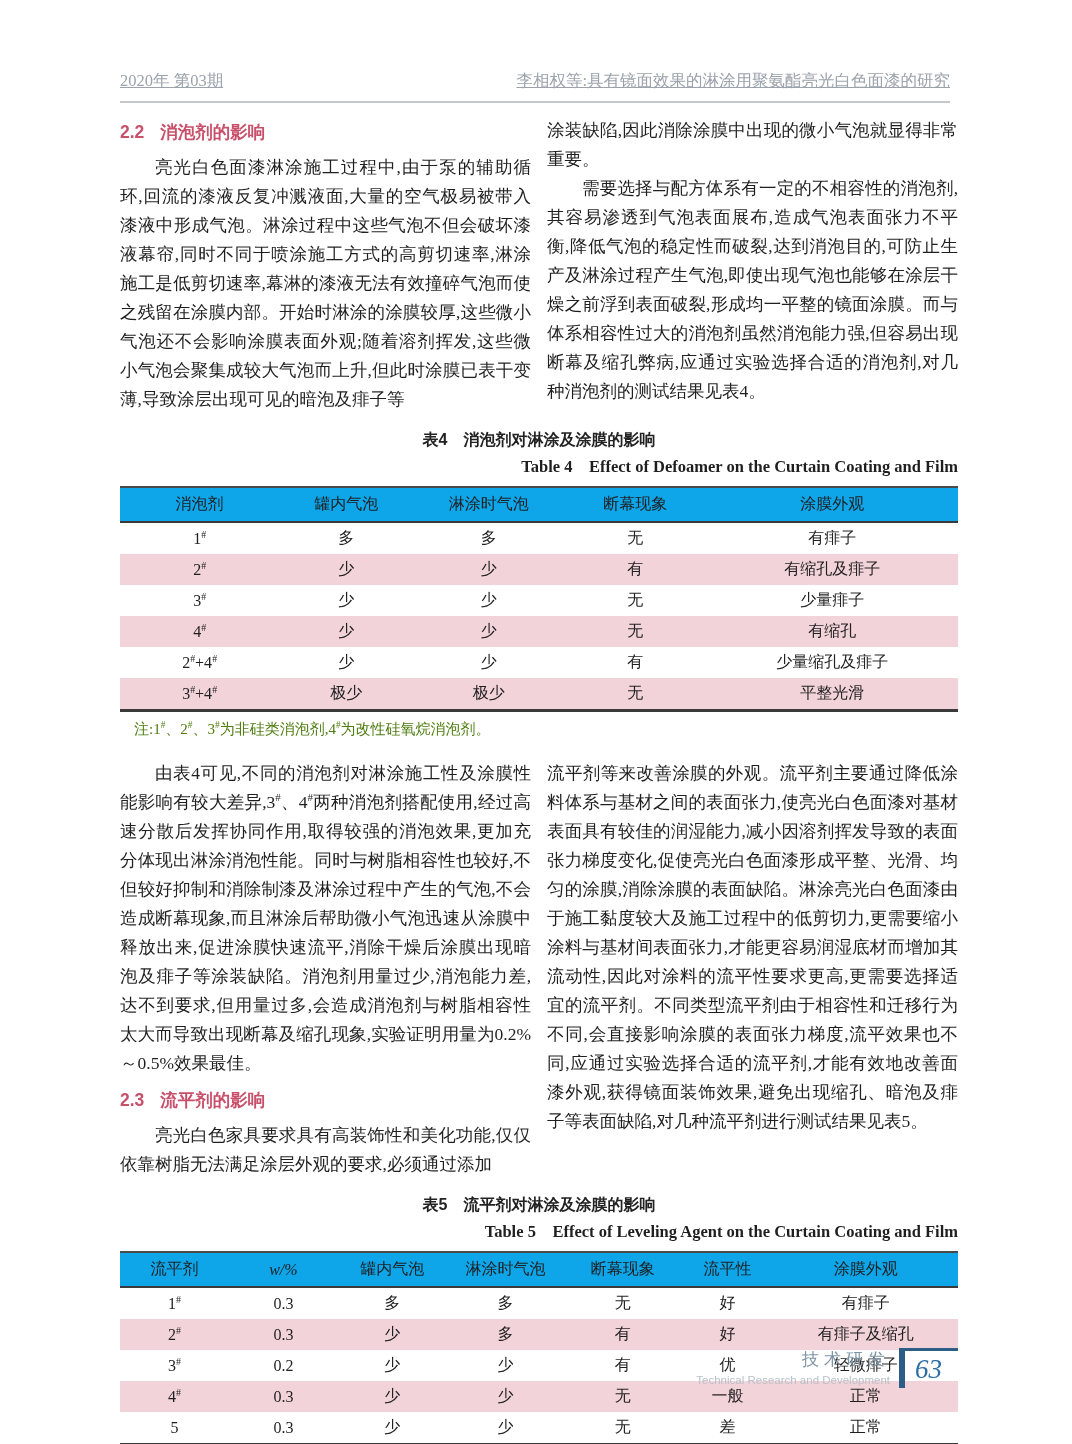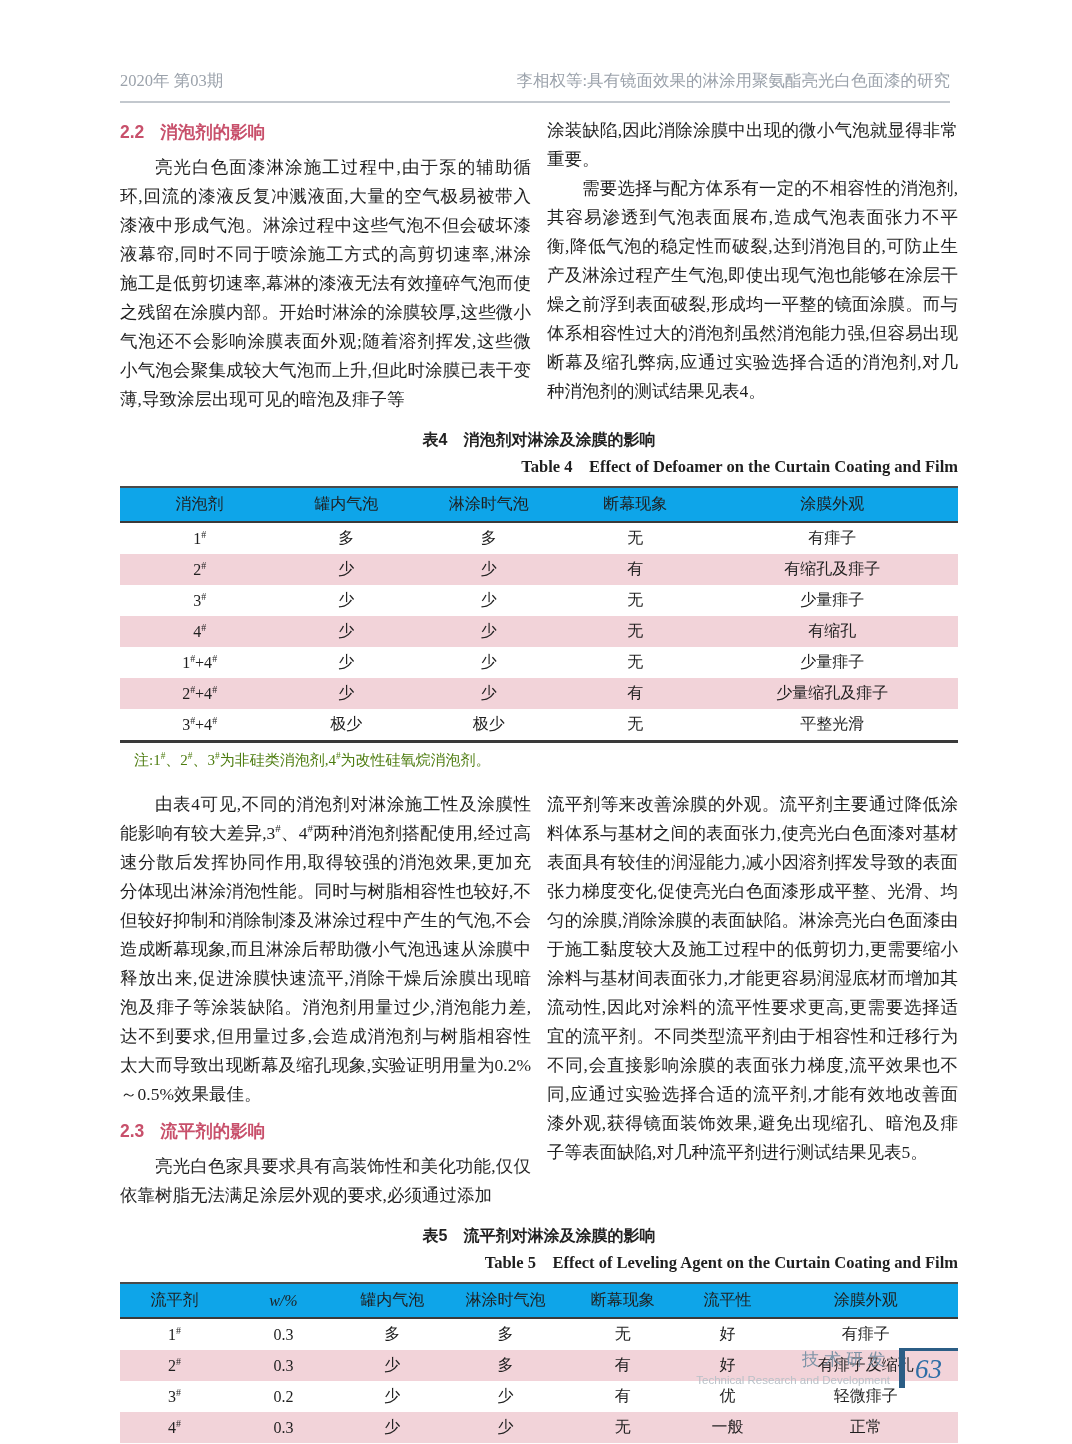--- a/index.html
+++ b/index.html
@@ -8,21 +8,21 @@
     font-family:"Liberation Serif","DejaVu Serif",serif; color:#1f1f1f;
     overflow:hidden;
   }
   sup { font-size:0.62em; vertical-align:super; line-height:0; }
 
   
   .header {
     position:absolute; left:120px; right:122px; top:70px;
     display:flex; justify-content:space-between; align-items:flex-end;
     padding-bottom:9px; border-bottom:2px solid #c3c8ce;
-    color:#9ba2ab; font-size:16.5px;
+    color:#9ba2ab; font-size:16.5px;text-decoration:underline;
   }
 
   
   .content { position:absolute; left:120px; top:116px; width:838px; }
   .cols { display:flex; gap:16px; }
   .col { width:411px; }
   p { margin:0; font-size:17.5px; line-height:29px; text-align:justify; }
   .indent { text-indent:2em; }
 
   .sec-heading {
@@ -134,27 +134,20 @@
               <td>少</td>
               <td>无</td>
               <td>少量痱子</td>
             </tr>
             <tr>
               <td>4<sup>#</sup></td>
               <td>少</td>
               <td>少</td>
               <td>无</td>
               <td>有缩孔</td>
-            </tr>
-            <tr>
-              <td>1<sup>#</sup>+4<sup>#</sup></td>
-              <td>少</td>
-              <td>少</td>
-              <td>无</td>
-              <td>少量痱子</td>
             </tr>
             <tr>
               <td>2<sup>#</sup>+4<sup>#</sup></td>
               <td>少</td>
               <td>少</td>
               <td>有</td>
               <td>少量缩孔及痱子</td>
             </tr>
             <tr>
               <td>3<sup>#</sup>+4<sup>#</sup></td>

